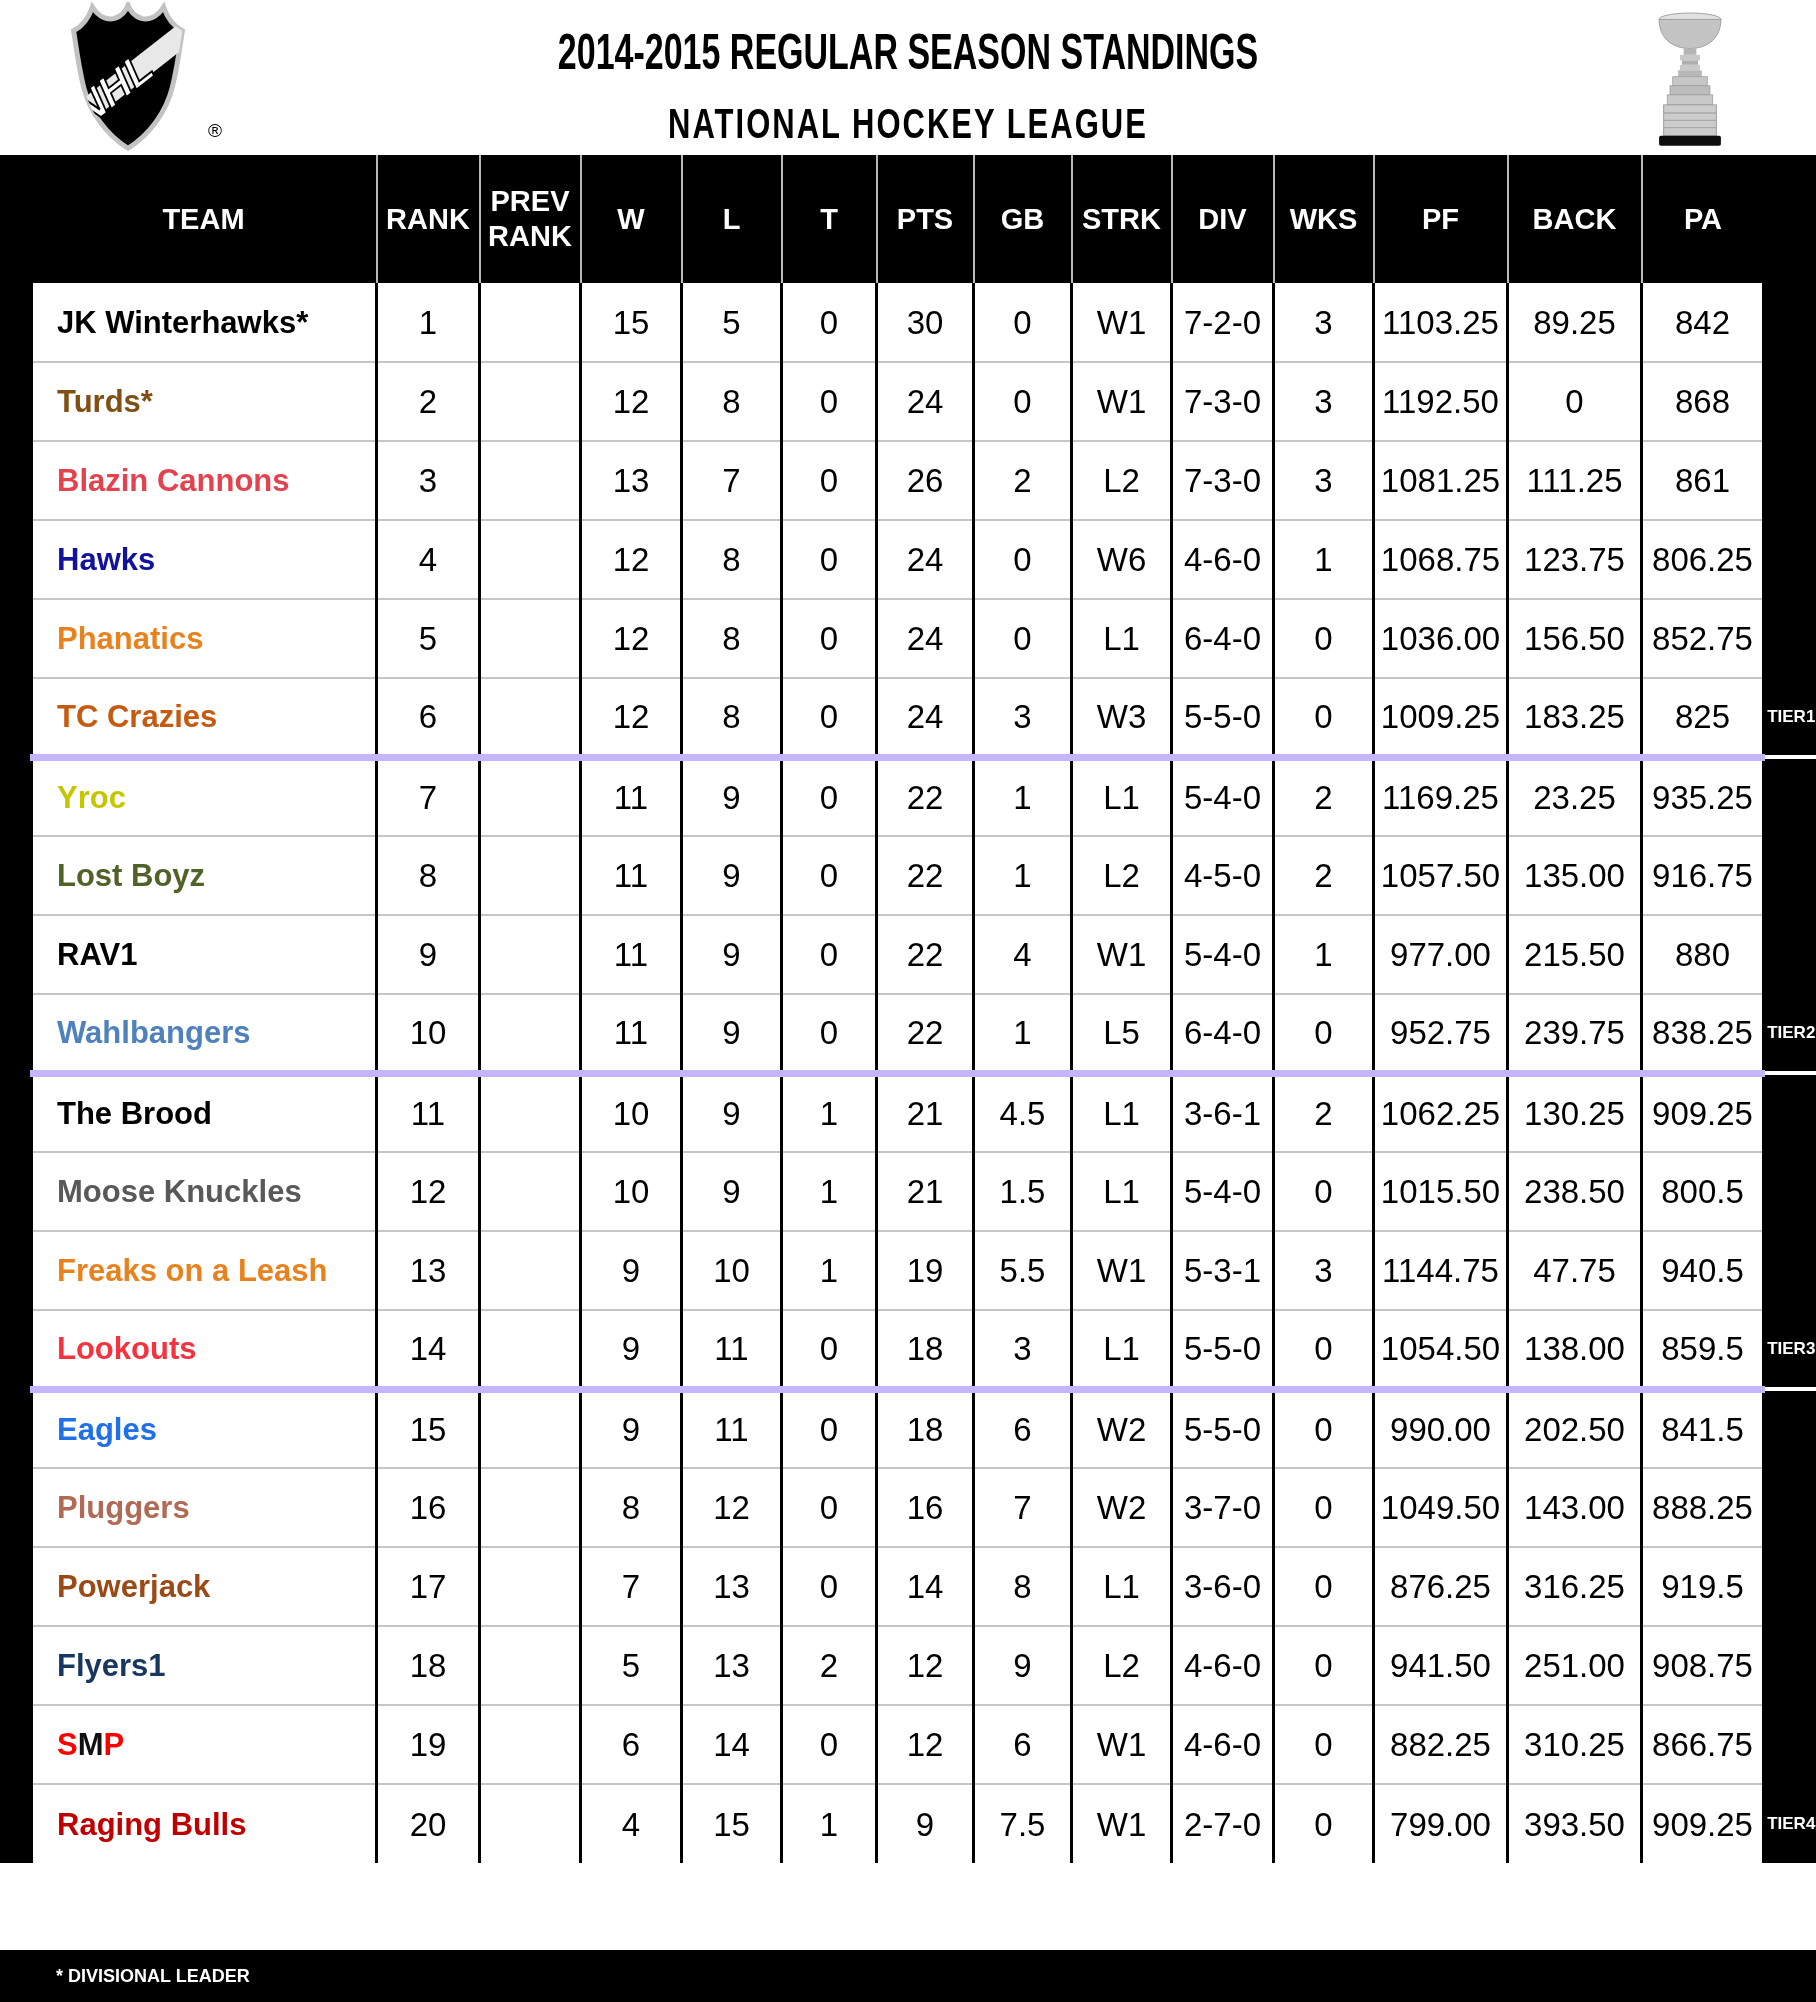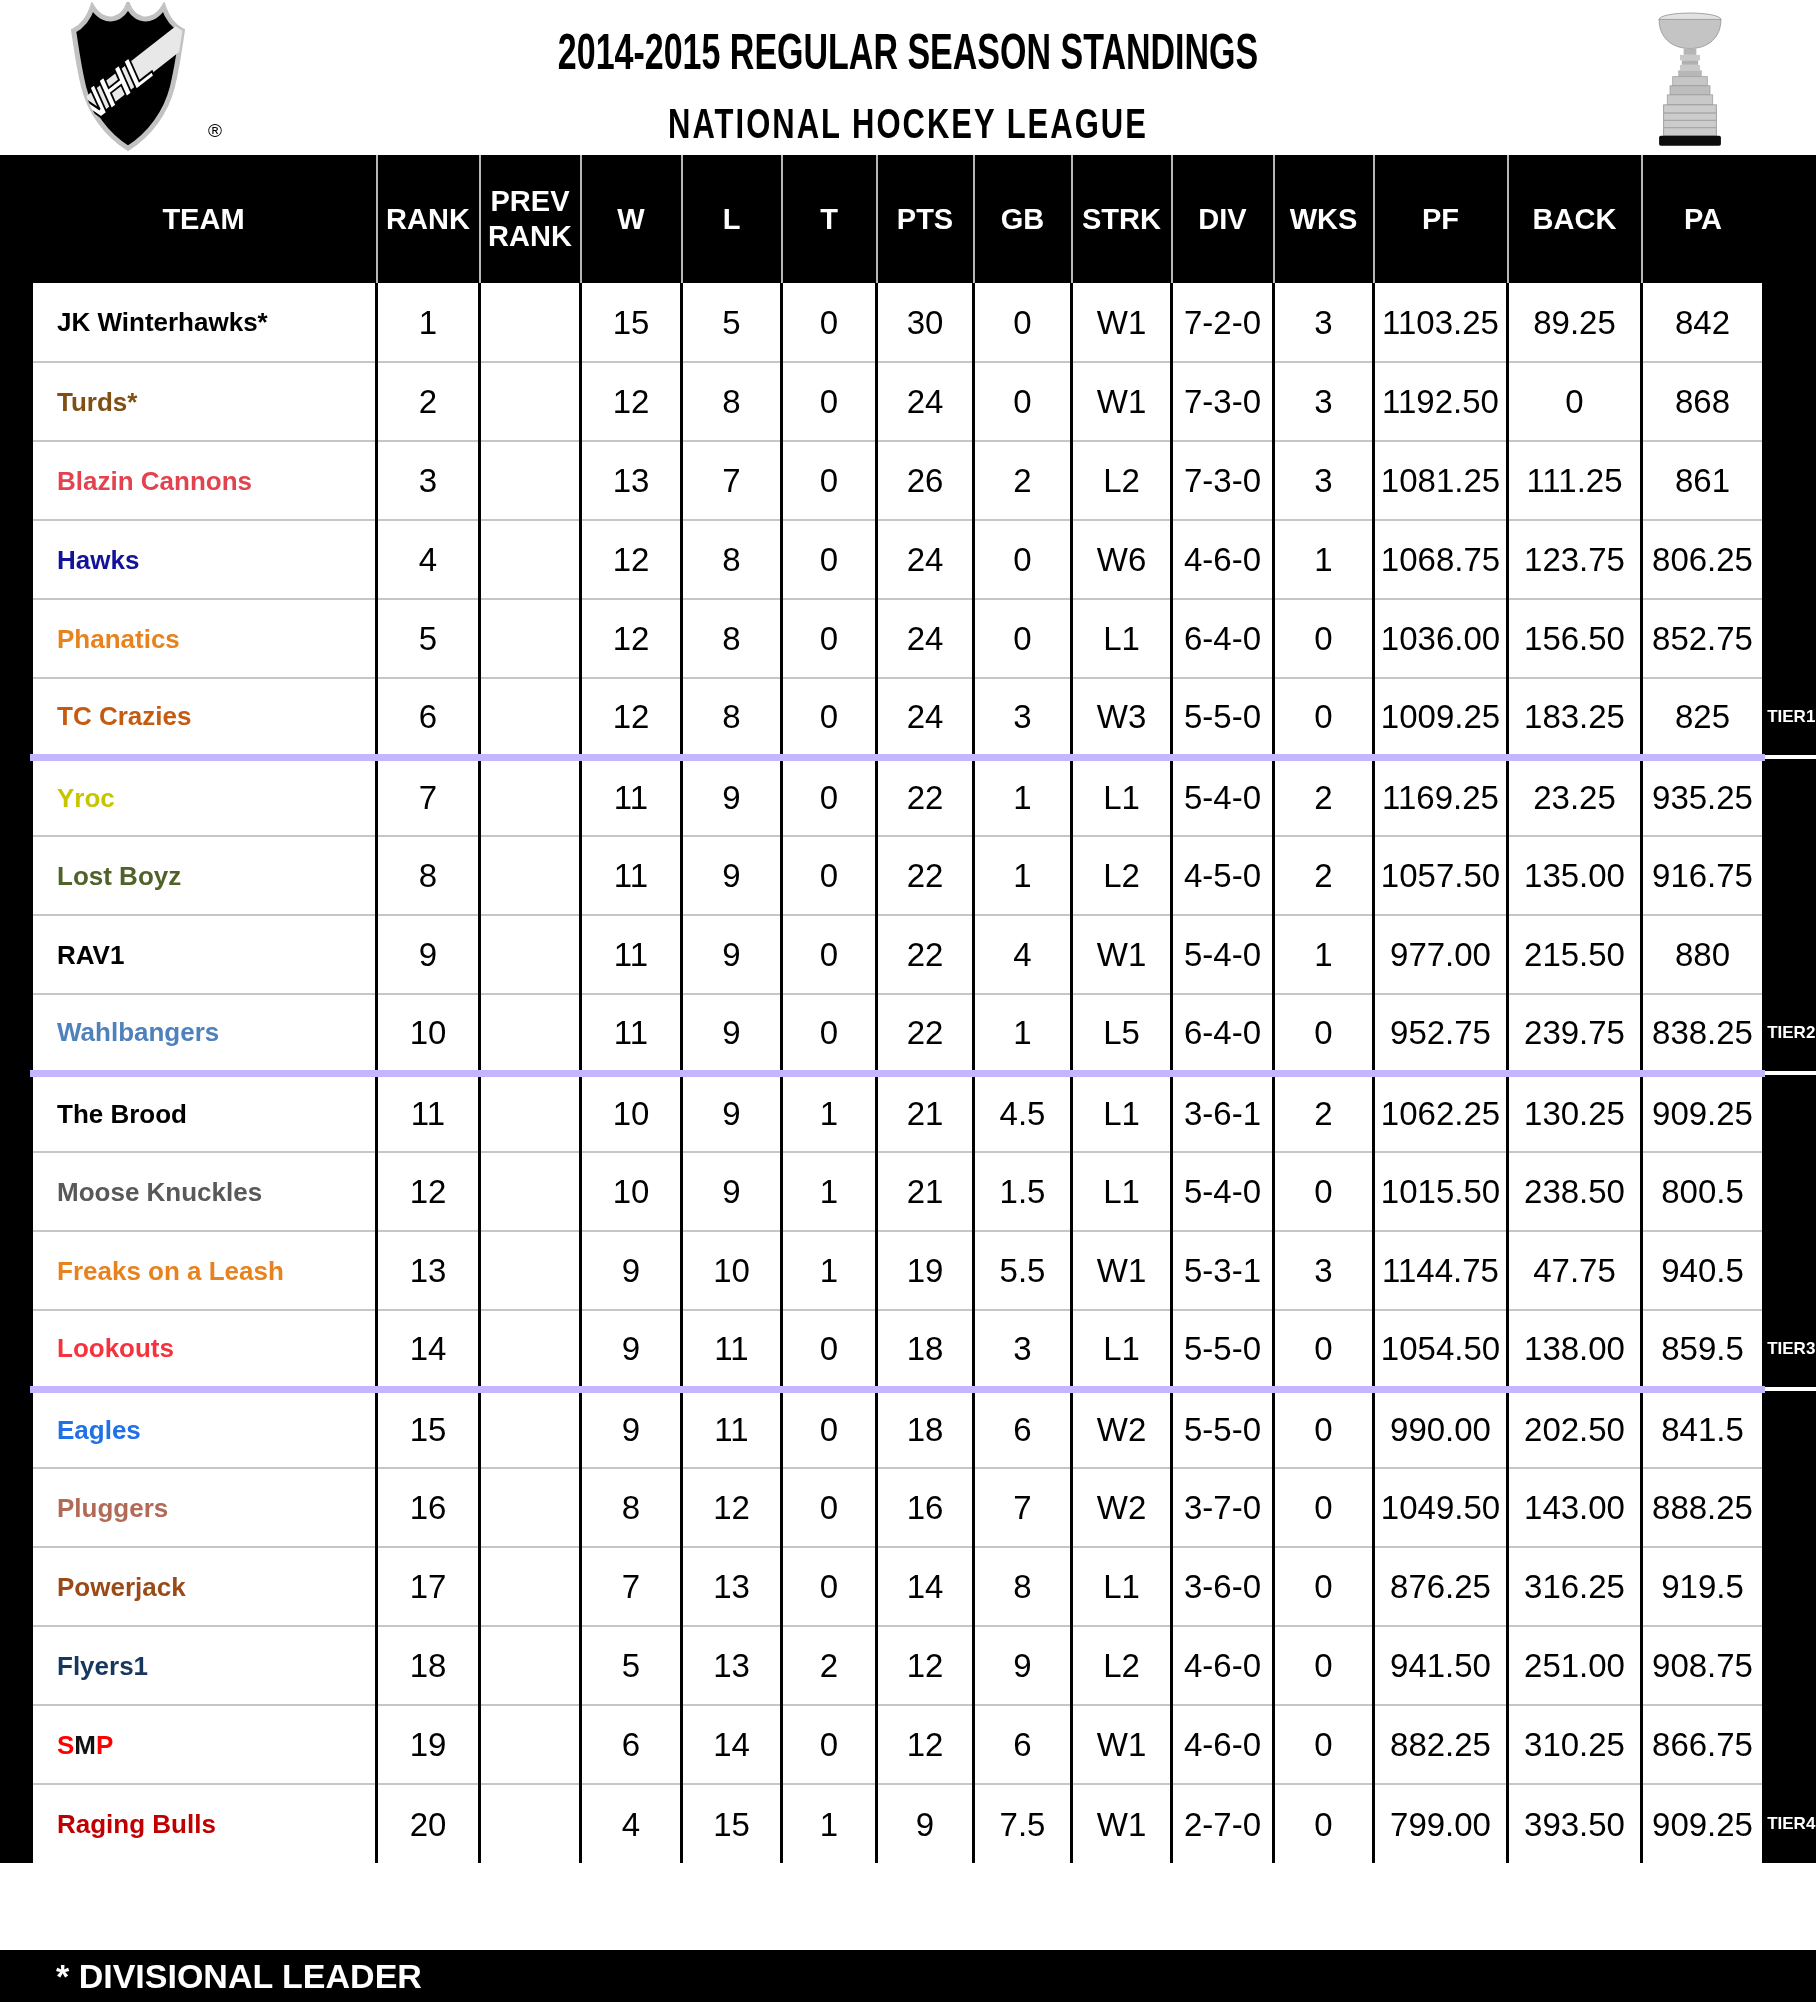--- a/index.html
+++ b/index.html
@@ -23,32 +23,32 @@
               padding-left:30px;box-sizing:border-box;}
   table.standings{border-collapse:collapse;table-layout:fixed;width:1786px;}
   table.standings th{background:#000;color:#fff;font-weight:bold;font-size:29px;
       text-align:center;vertical-align:middle;height:128px;line-height:1.2;padding:0;}
   table.standings th + th{border-left:2px solid #b8b8b8;}
   table.standings th.tier-th{border-left:none;}
   table.standings tbody tr{height:79px;}
   table.standings td{background:#fff;border-left:3px solid #000;border-right:3px solid #000;
       border-bottom:2px solid #c6c6c6;font-size:33px;color:#000;text-align:center;
       vertical-align:middle;padding:0;line-height:1;}
-  table.standings td.team{text-align:left;padding-left:24px;font-weight:bold;font-size:26px;}
+  table.standings td.team{text-align:left;padding-left:24px;font-weight:bold;font-size:31px;}
   table.standings tr.bound td{border-bottom:7px solid #c4b5fd;}
   table.standings tr:last-child td{border-bottom:none;}
   table.standings td.tier{background:#000;border-left:none;border-right:none;border-bottom:none;}
   table.standings tr.bound td.tier{border-bottom:4px solid #ffffff;}
   .tier-label{display:flex;flex-direction:row;align-items:center;justify-content:center;
       color:#fff;font-weight:bold;font-size:17px;line-height:1.15;}
 
   
   .footer{position:absolute;left:0;top:1950px;width:1816px;height:52px;background:#000;
       color:#fff;display:flex;align-items:center;padding-left:56px;box-sizing:border-box;
-      font-weight:bold;font-size:34px;z-index:5;}
+      font-weight:bold;font-size:18px;z-index:5;}
 </style>
 </head>
 <body>
 
 <div class="page">
 
   <div class="topbar">
 
     <svg class="nhl-logo" viewBox="0 0 210 240" xmlns="http://www.w3.org/2000/svg">
       <defs>

